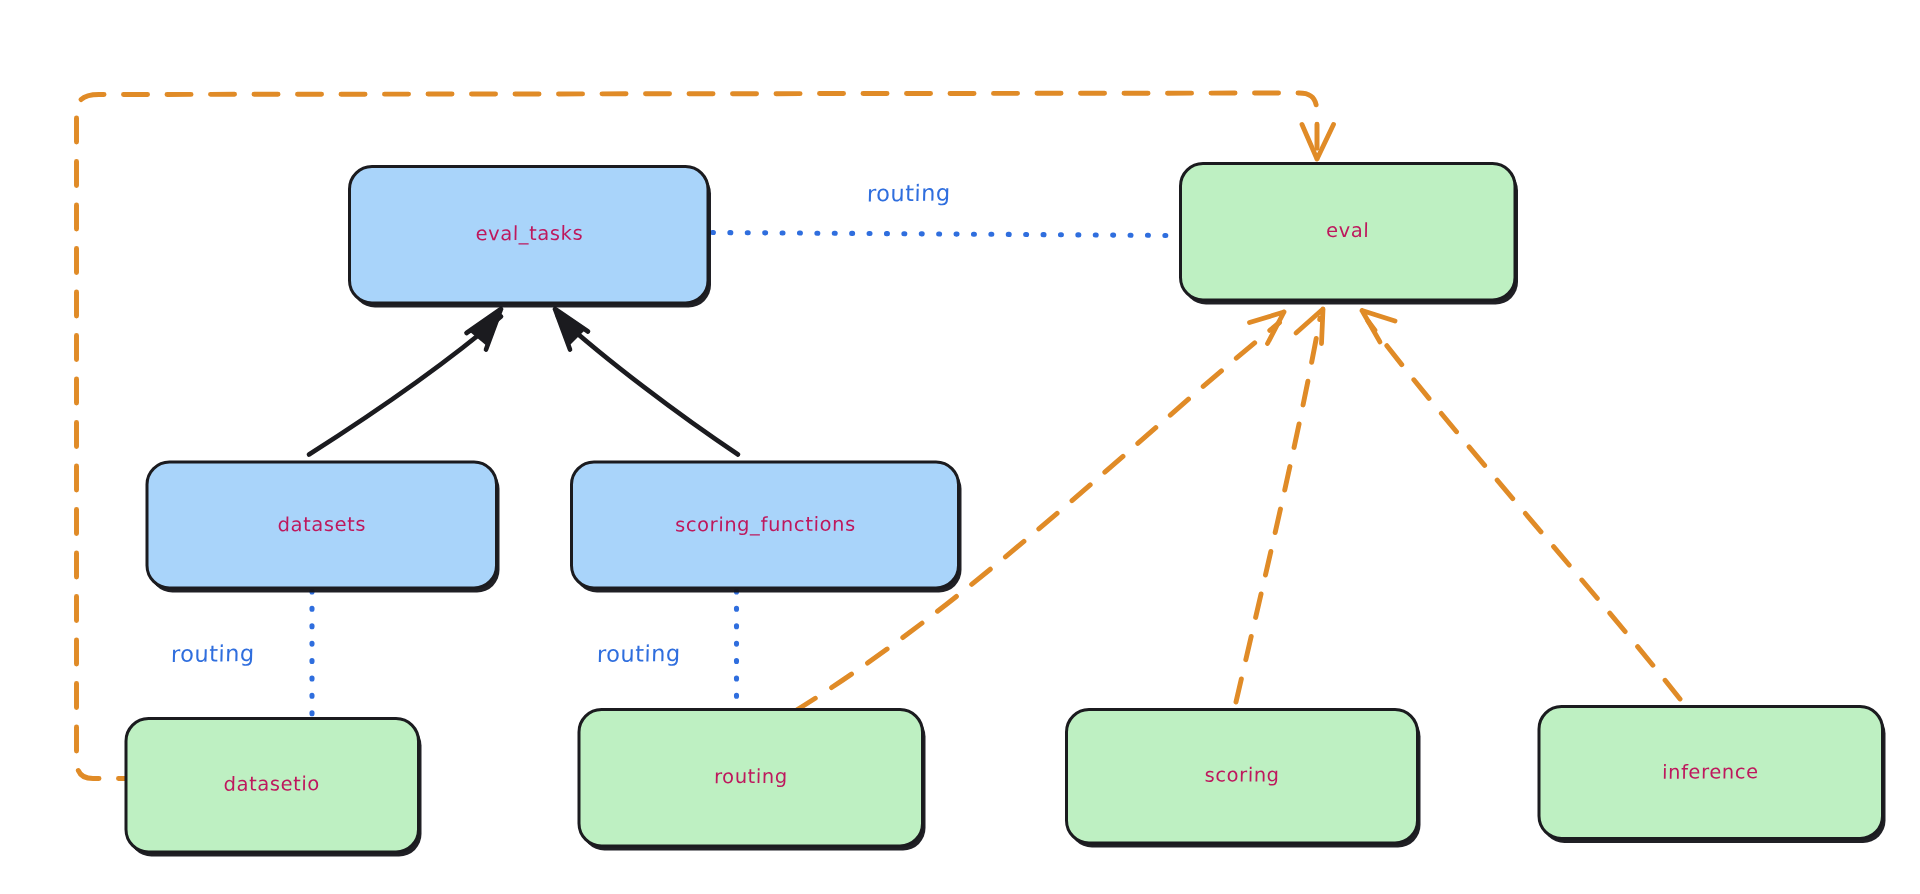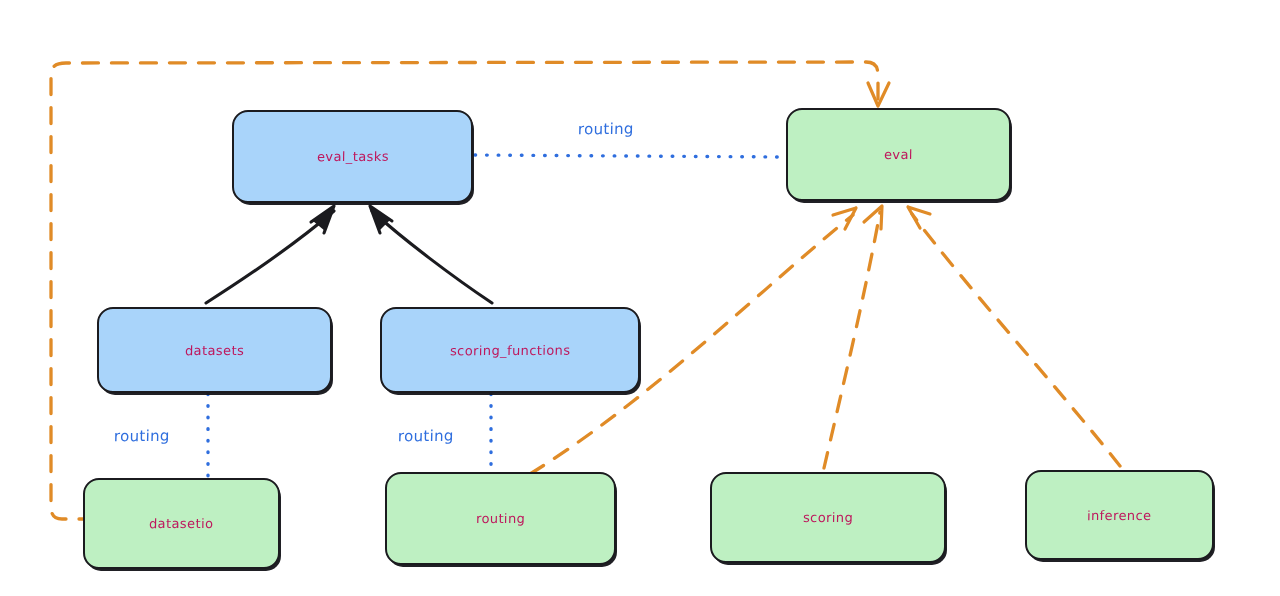--- a/index.html
+++ b/index.html
@@ -128,21 +128,21 @@
   </div>
 
   <div class="node green" id="node-scoring" style="left:385px; top:472px; width:231px; height:93px;">
     <span class="node-label">routing</span>
   </div>
 
   <div class="node green" id="node-agents" style="left:710px; top:472px; width:236px; height:91px;">
     <span class="node-label">scoring</span>
   </div>
 
-  <div class="node green" id="node-inference" style="left:1025px; top:470px; width:189px; height:90px;">
+  <div class="node green" id="node-inference" style="left:1025px; top:470px; width:231px; height:90px;">
     <span class="node-label">inference</span>
   </div>
 
   <div class="edge-label" style="left:578px; top:120px;">routing</div>
 
   <div class="edge-label" style="left:114px; top:427px;">routing</div>
 
   <div class="edge-label" style="left:398px; top:427px;">routing</div>
 
 </div>

